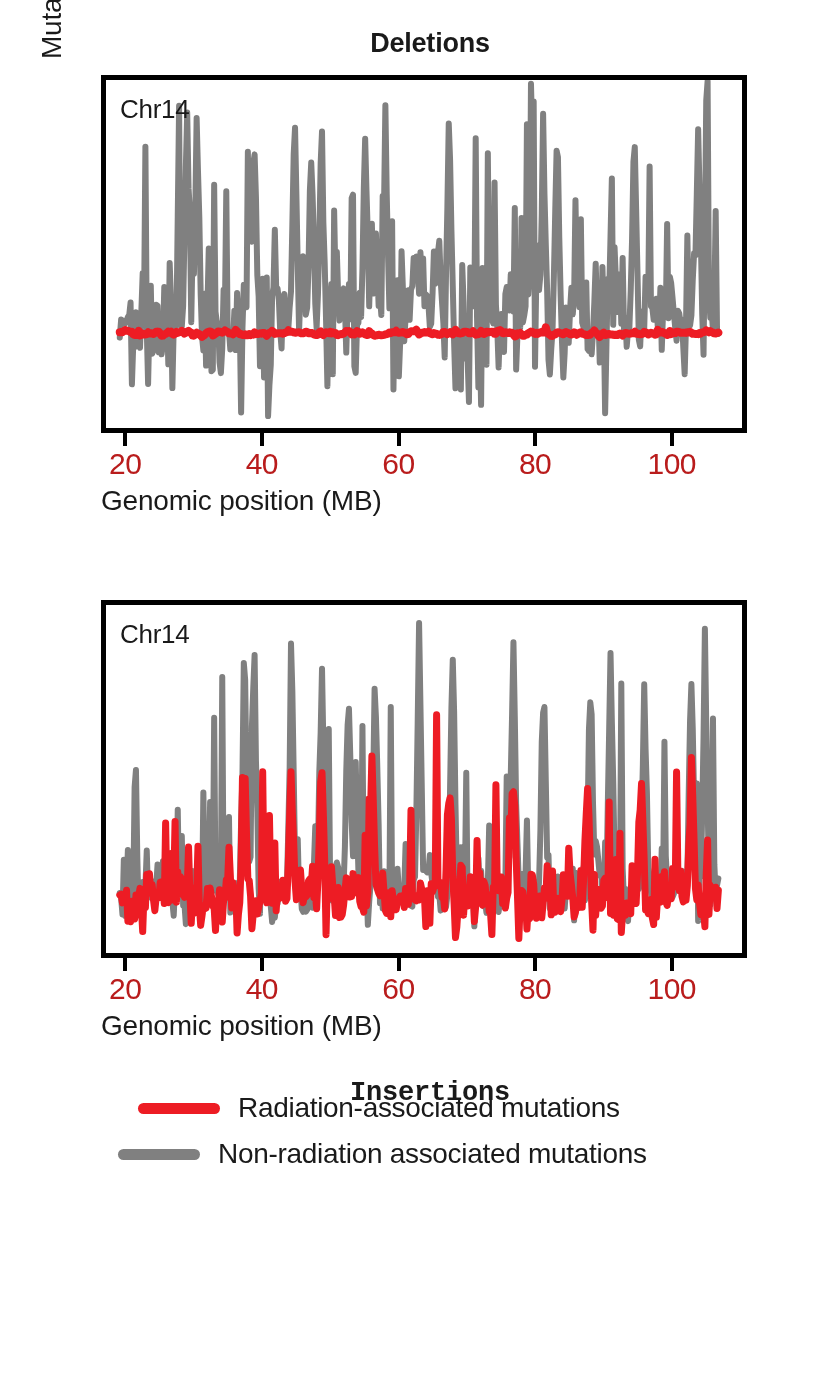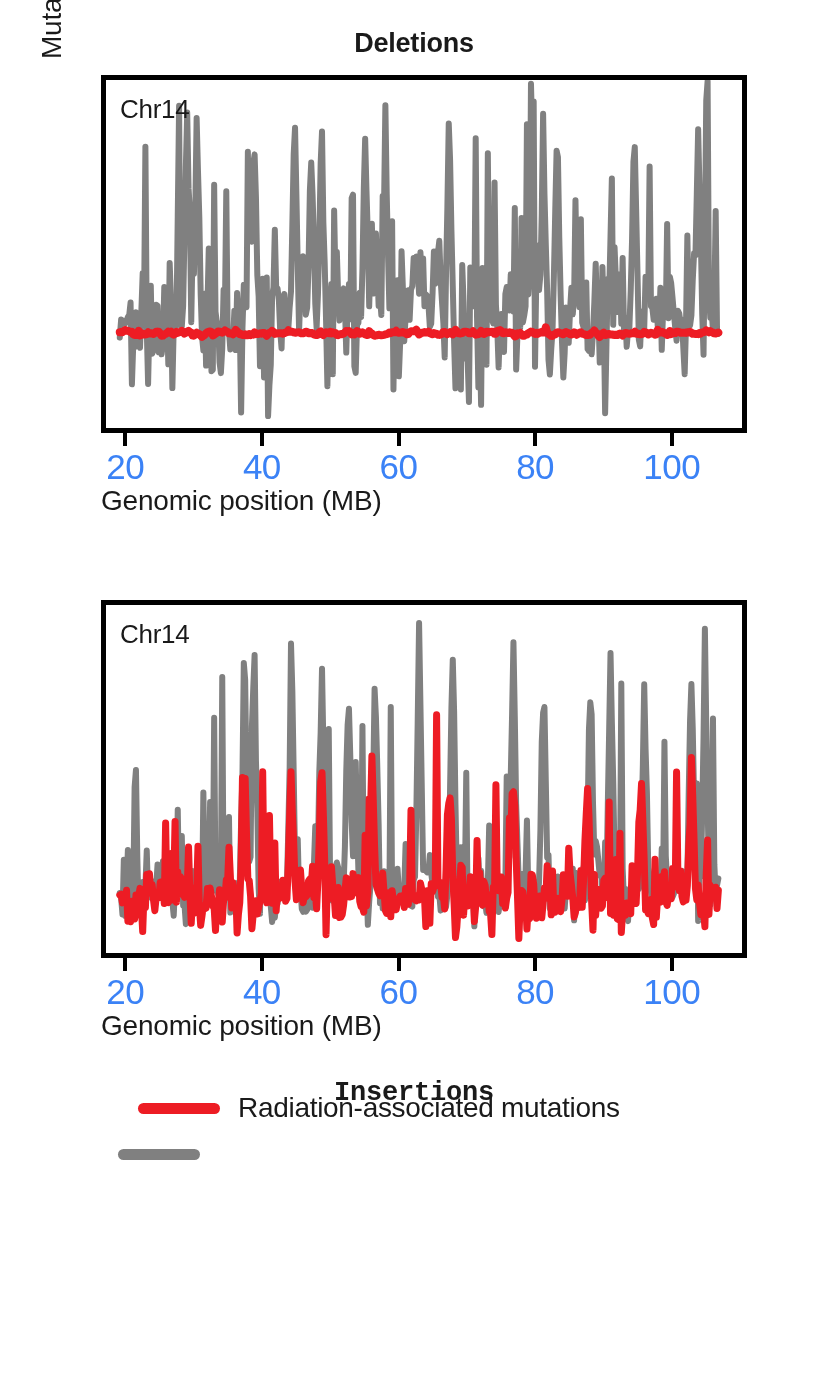--- a/index.html
+++ b/index.html
@@ -28,21 +28,21 @@
   .panel {
     position: absolute;
     left: 0;
     width: 823px;
   }
   #panel-deletions  { top: 0px; }
   #panel-insertions { top: 525px; }
 
   .panel-title {
     position: absolute;
-    left: 91px;
+    left: 107px;
     width: 646px;
     text-align: center;
     font-size: 27px;
     font-weight: bold;
     letter-spacing: -0.2px;
     color: #1a1a1a;
     white-space: nowrap;
   }
   #panel-deletions  .panel-title { top: 28px; }
   #panel-insertions .panel-title { top: 553px; font-family: Liberation Mono, monospace; }
@@ -94,22 +94,22 @@
     position: absolute;
     top: 0;
     width: 4px;
     height: 13px;
     background: #000000;
     transform: translateX(-2px);
   }
   .tick-label {
     position: absolute;
     top: 14px;
-    font-size: 35px;
-    color: #3b82f6;
+    font-size: 30px;
+    color: #b91c1c;
     transform: translateX(-50%);
     white-space: nowrap;
     letter-spacing: -0.5px;
   }
 
   .axis-title {
     position: absolute;
     left: 0;
     top: 52px;
     width: 646px;
@@ -227,16 +227,17 @@
       <div class="tick-label" style="left: 570.764px;">100</div>
     </div>
 
   <div class="legend">
     <div class="legend-row" id="legend-row-0">
       <div class="legend-swatch" id="swatch-0" style="background: rgb(237, 28, 36);"></div>
       <div class="legend-text">Radiation-associated mutations</div>
     </div>
     <div class="legend-row" id="legend-row-1">
       <div class="legend-swatch" id="swatch-1" style="background: rgb(128, 128, 128);"></div>
+      <div class="legend-text">Non-radiation associated mutations</div>
     </div>
   </div>
 
 </div>
 
 </body></html>

